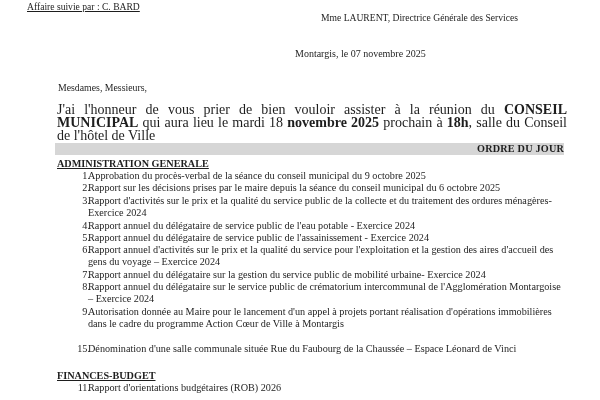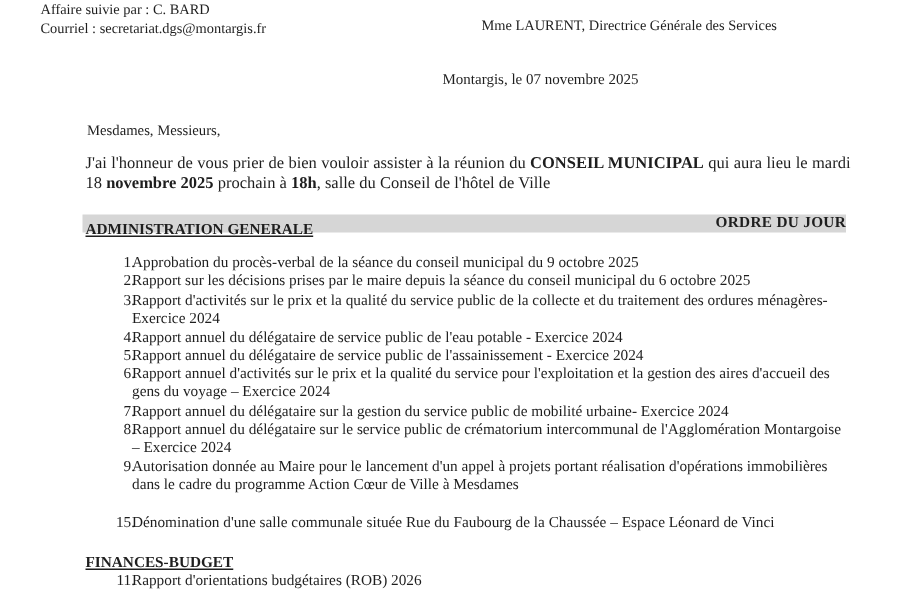--- a/index.html
+++ b/index.html
@@ -2,27 +2,27 @@
 <html><head>
 <meta charset="utf-8">
 <style>
   html, body { margin: 0; padding: 0; background: #ffffff; }
   body {
     width: 600px; height: 400px; overflow: hidden; position: relative;
     font-family: "Liberation Serif", "DejaVu Serif", serif;
     color: #1e1e1e;
   }
   .abs { position: absolute; white-space: nowrap; }
-  .small { font-size: 9.6px; line-height: 13px; }
+  .small { font-size: 9.6px; line-height: 13px; text-decoration: underline; }
   .header-left { left: 27px; top: 0px; }
   .header-left div { height: 13px; }
   .header-right { left: 321px; top: 12px; font-size: 9.6px; }
   .date { left: 295px; top: 48px; font-size: 10px; }
   .salutation { left: 58px; top: 82px; font-size: 9.8px; }
-  .intro { left: 57px; top: 103px; width: 510px; white-space: normal; font-size: 11px; line-height: 13px; text-align: justify; }
+  .intro { left: 57px; top: 103px; width: 510px; white-space: normal; font-size: 14px; line-height: 13px; text-align: justify; }
   .intro b { font-weight: bold; }
   .agenda-bar {
     position: absolute; left: 55px; top: 143px; width: 509px; height: 12px;
     background: #d6d6d6;
   }
   .agenda-title {
     position: absolute; left: 0; right: 0; top: 0; text-align: right;
     font-weight: bold; font-size: 10.2px; line-height: 12px; letter-spacing: 0.2px;
   }
   .section-title {
@@ -31,36 +31,35 @@
   }
   .item { position: absolute; left: 0; width: 600px; font-size: 10.2px; line-height: 12.3px; }
   .item .num { position: absolute; right: 510px; text-align: right; }
   .item .txt { position: absolute; left: 88px; width: 480px; white-space: normal; }
 </style>
 </head>
 <body>
 
 <div class="abs header-left small">
   <div>Affaire suivie par : C. BARD</div>
-  <div>Courriel : secretariat.dgs@montargis.fr</div>
 </div>
 
 <div class="abs header-right">Mme LAURENT, Directrice Générale des Services</div>
 
 <div class="abs date">Montargis, le 07 novembre 2025</div>
 
 <div class="abs salutation">Mesdames, Messieurs,</div>
 
 <div class="abs intro"><span>J'ai l'honneur de vous prier de bien vouloir assister à la réunion du </span><b>CONSEIL MUNICIPAL</b><span> qui aura lieu le mardi 18 </span><b>novembre 2025</b><span> prochain à </span><b>18h</b><span>, salle du Conseil de l'hôtel de Ville</span></div>
 
 <div class="agenda-bar">
   <div class="agenda-title">ORDRE DU JOUR</div>
 </div>
 
-<div class="section-title" style="top:148px;font-family:Liberation Serif, serif;">ADMINISTRATION GENERALE</div>
+<div class="section-title" style="top:158px;font-family:Liberation Serif, serif;">ADMINISTRATION GENERALE</div>
 
 <div class="item" style="top:170px;">
   <span class="num">1.</span>
   <span class="txt">Approbation du procès-verbal de la séance du conseil municipal du 9 octobre 2025</span>
 </div>
 <div class="item" style="top:182px;">
   <span class="num">2.</span>
   <span class="txt">Rapport sur les décisions prises par le maire depuis la séance du conseil municipal du 6 octobre 2025</span>
 </div>
 <div class="item" style="top:195px;">
@@ -82,21 +81,21 @@
 <div class="item" style="top:269px;">
   <span class="num">7.</span>
   <span class="txt">Rapport annuel du délégataire sur la gestion du service public de mobilité urbaine- Exercice 2024</span>
 </div>
 <div class="item" style="top:281px;">
   <span class="num">8.</span>
   <span class="txt">Rapport annuel du délégataire sur le service public de crématorium intercommunal de l'Agglomération Montargoise – Exercice 2024</span>
 </div>
 <div class="item" style="top:306px;">
   <span class="num">9.</span>
-  <span class="txt">Autorisation donnée au Maire pour le lancement d'un appel à projets portant réalisation d'opérations immobilières dans le cadre du programme Action Cœur de Ville à Mesdames</span>
+  <span class="txt">Autorisation donnée au Maire pour le lancement d'un appel à projets portant réalisation d'opérations immobilières dans le cadre du programme Action Cœur de Ville à Montargis</span>
 </div>
 <div class="item" style="top:343px;">
   <span class="num">15.</span>
   <span class="txt">Dénomination d'une salle communale située Rue du Faubourg de la Chaussée – Espace Léonard de Vinci</span>
 </div>
 
 <div class="section-title" style="top:370px;">FINANCES-BUDGET</div>
 
 <div class="item" style="top:382px;">
   <span class="num">11.</span>

